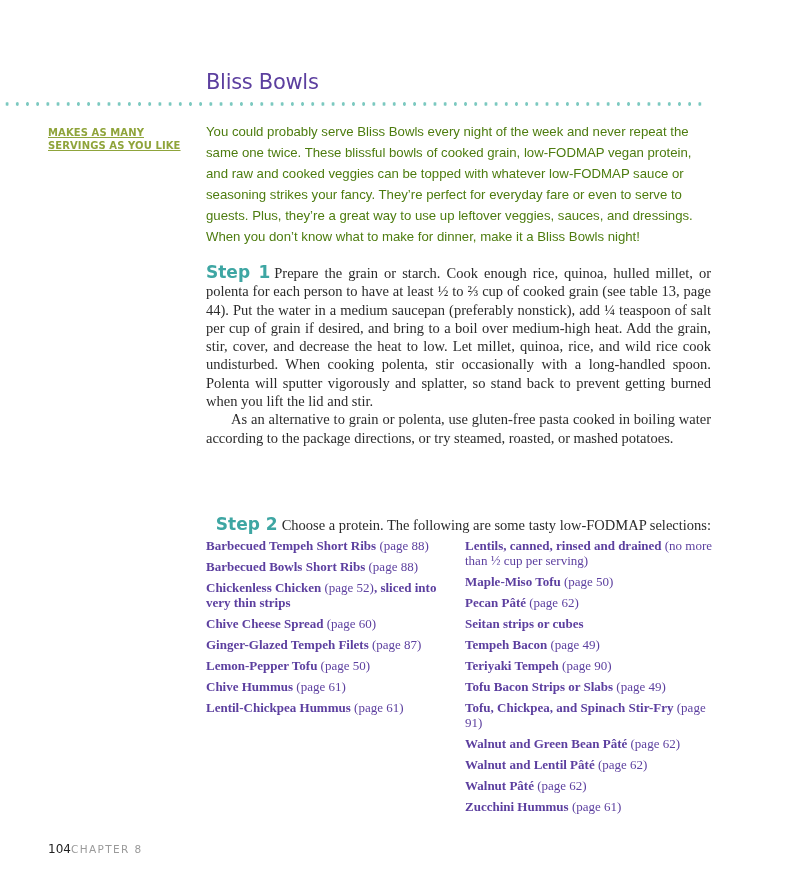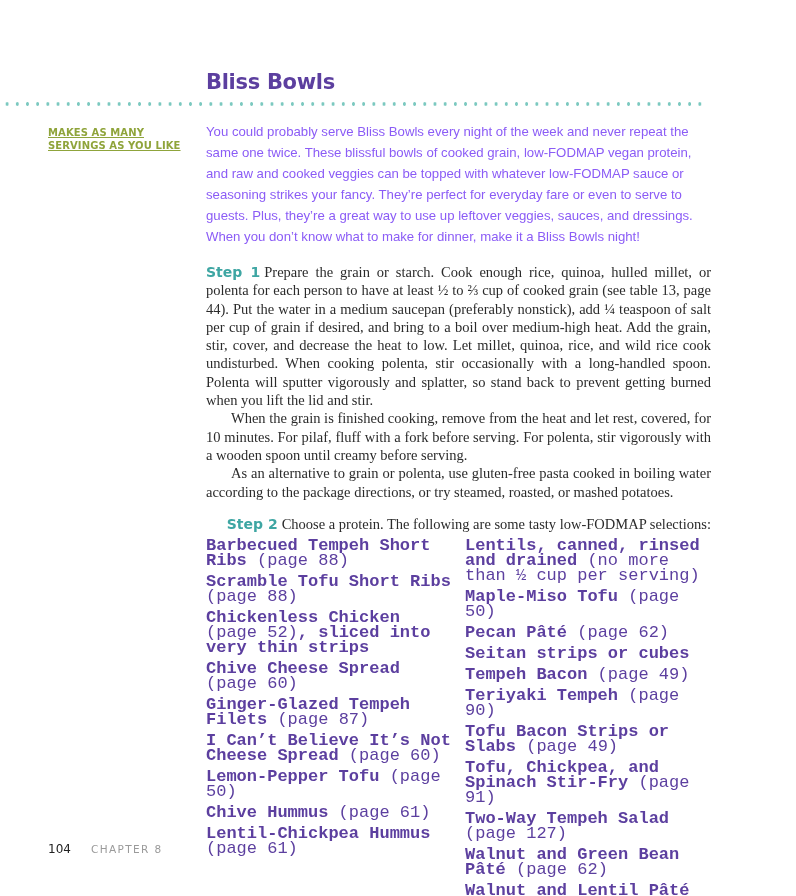--- a/index.html
+++ b/index.html
@@ -1,106 +1,103 @@
 <!DOCTYPE html>
 <html><head>
 <meta charset="utf-8">
 <style>
   html, body { margin: 0; padding: 0; background: #ffffff; }
   body { width: 796px; height: 896px; position: relative; overflow: hidden; }
   .title {
     position: absolute; left: 206px; top: 70px;
-    font-family: "DejaVu Sans", sans-serif; font-weight: bold;
+    font-family: "DejaVu Sans", sans-serif; font-weight: normal;
     font-size: 21px; color: #5c3f9f; letter-spacing: -0.3px;
   }
   .dots {
     position: absolute; left: 2px; top: 102px; width: 704px; height: 4px;
     background-image: radial-gradient(circle, #7cc9c0 1.6px, transparent 1.9px);
     background-size: 10.2px 4px; background-repeat: repeat-x;
   }
   .makes {
     position: absolute; left: 48px; top: 126px; width: 150px;
     font-family: "DejaVu Sans", sans-serif; font-weight: bold;
     font-size: 10px; line-height: 13px; color: #8fa43b; letter-spacing: 0.1px; text-decoration: underline;
   }
   .intro {
     position: absolute; left: 206px; top: 121px; width: 505px;
     font-family: "Liberation Sans", sans-serif; font-size: 13.2px;
-    line-height: 21px; color: #8b5cf6;
+    line-height: 21px; color: #4d7c0f;
   }
   .step {
     position: absolute; left: 206px; width: 505px;
     font-family: "Liberation Serif", serif; font-size: 14.5px;
     line-height: 18.3px; color: #2b2b2b; text-align: justify;
   }
   .step p { margin: 0; }
   .step p.indent { text-indent: 25px; }
   .step-label {
     font-family: "DejaVu Sans", sans-serif; font-weight: bold;
-    font-size: 14px; color: #3ea6a3; margin-right: 4px;
+    font-size: 17px; color: #3ea6a3; margin-right: 4px;
   }
   .step1 { top: 263px; }
   .step2 { top: 515px; text-align: right; }
   .col {
     position: absolute; top: 538px;
-    font-family: Liberation Mono, monospace; font-size: 17px;
+    font-family: Liberation Serif, serif; font-size: 13px;
     line-height: 15px; color: #5c3f9f;
   }
   .col.left { left: 206px; width: 254px; }
   .col.right { left: 465px; width: 250px; }
   .item { margin-bottom: 6px; }
   .item .name { font-weight: bold; }
   .item .ref { font-weight: normal; }
   .folio {
     position: absolute; left: 48px; top: 842px;
     font-family: "DejaVu Sans", sans-serif; font-size: 12px; color: #222;
   }
-  .folio .chap { color: #9a9a9a; font-size: 10.5px; letter-spacing: 1.4px; margin-left: 20px; }
+  .folio .chap { color: #9a9a9a; font-size: 10.5px; letter-spacing: 1.4px; margin-left: 0; }
 </style>
 </head>
 <body>
 
 <h1 class="title" style="margin:0;">Bliss Bowls</h1>
 <div class="dots"></div>
 
 <div class="makes">MAKES AS MANY SERVINGS AS YOU LIKE</div>
 
 <div class="intro">You could probably serve Bliss Bowls every night of the week and never repeat the same one twice. These blissful bowls of cooked grain, low-FODMAP vegan protein, and raw and cooked veggies can be topped with whatever low-FODMAP sauce or seasoning strikes your fancy. They’re perfect for everyday fare or even to serve to guests. Plus, they’re a great way to use up leftover veggies, sauces, and dressings. When you don’t know what to make for dinner, make it a Bliss Bowls night!</div>
 
 <div class="step step1">
   <p><span class="step-label">Step 1</span><span>Prepare the grain or starch. Cook enough rice, quinoa, hulled millet, or polenta for each person to have at least ½ to ⅔ cup of cooked grain (see table 13, page 44). Put the water in a medium saucepan (preferably nonstick), add ¼ teaspoon of salt per cup of grain if desired, and bring to a boil over medium-high heat. Add the grain, stir, cover, and decrease the heat to low. Let millet, quinoa, rice, and wild rice cook undisturbed. When cooking polenta, stir occasionally with a long-handled spoon. Polenta will sputter vigorously and splatter, so stand back to prevent getting burned when you lift the lid and stir.</span></p>
-  <p class="indent">When the grain is finished cooking, remove from the heat and let rest, covered, for 10 minutes. For pilaf, fluff with a fork before serving. For polenta, stir vigorously with a wooden spoon until creamy before serving.</p>
   <p class="indent">As an alternative to grain or polenta, use gluten-free pasta cooked in boiling water according to the package directions, or try steamed, roasted, or mashed potatoes.</p>
 </div>
 
 <div class="step step2">
   <p><span class="step-label">Step 2</span><span>Choose a protein. The following are some tasty low-FODMAP selections:</span></p>
 </div>
 
 <div class="col left" id="col-left">
     <div class="item"><span class="name">Barbecued Tempeh Short Ribs</span><span class="ref"> (page 88)</span></div>
-    <div class="item"><span class="name">Scramble Tofu Short Ribs</span><span class="ref"> (page 88)</span></div>
+    <div class="item"><span class="name">Barbecued Bowls Short Ribs</span><span class="ref"> (page 88)</span></div>
     <div class="item"><span class="name">Chickenless Chicken</span><span class="ref"> (page 52)</span><span class="name">, sliced into very thin strips</span></div>
     <div class="item"><span class="name">Chive Cheese Spread</span><span class="ref"> (page 60)</span></div>
     <div class="item"><span class="name">Ginger-Glazed Tempeh Filets</span><span class="ref"> (page 87)</span></div>
-    <div class="item"><span class="name">I Can’t Believe It’s Not Cheese Spread</span><span class="ref"> (page 60)</span></div>
     <div class="item"><span class="name">Lemon-Pepper Tofu</span><span class="ref"> (page 50)</span></div>
     <div class="item"><span class="name">Chive Hummus</span><span class="ref"> (page 61)</span></div>
     <div class="item"><span class="name">Lentil-Chickpea Hummus</span><span class="ref"> (page 61)</span></div>
   </div>
 <div class="col right" id="col-right">
     <div class="item"><span class="name">Lentils, canned, rinsed and drained</span><span class="ref"> (no more than ½ cup per serving)</span></div>
     <div class="item"><span class="name">Maple-Miso Tofu</span><span class="ref"> (page 50)</span></div>
     <div class="item"><span class="name">Pecan Pâté</span><span class="ref"> (page 62)</span></div>
     <div class="item"><span class="name">Seitan strips or cubes</span><span class="ref"></span></div>
     <div class="item"><span class="name">Tempeh Bacon</span><span class="ref"> (page 49)</span></div>
     <div class="item"><span class="name">Teriyaki Tempeh</span><span class="ref"> (page 90)</span></div>
     <div class="item"><span class="name">Tofu Bacon Strips or Slabs</span><span class="ref"> (page 49)</span></div>
     <div class="item"><span class="name">Tofu, Chickpea, and Spinach Stir-Fry</span><span class="ref"> (page 91)</span></div>
-    <div class="item"><span class="name">Two-Way Tempeh Salad</span><span class="ref"> (page 127)</span></div>
     <div class="item"><span class="name">Walnut and Green Bean Pâté</span><span class="ref"> (page 62)</span></div>
     <div class="item"><span class="name">Walnut and Lentil Pâté</span><span class="ref"> (page 62)</span></div>
     <div class="item"><span class="name">Walnut Pâté</span><span class="ref"> (page 62)</span></div>
     <div class="item"><span class="name">Zucchini Hummus</span><span class="ref"> (page 61)</span></div>
   </div>
 
 <div class="folio">
   <span>104</span><span class="chap">CHAPTER 8</span>
 </div>
 

